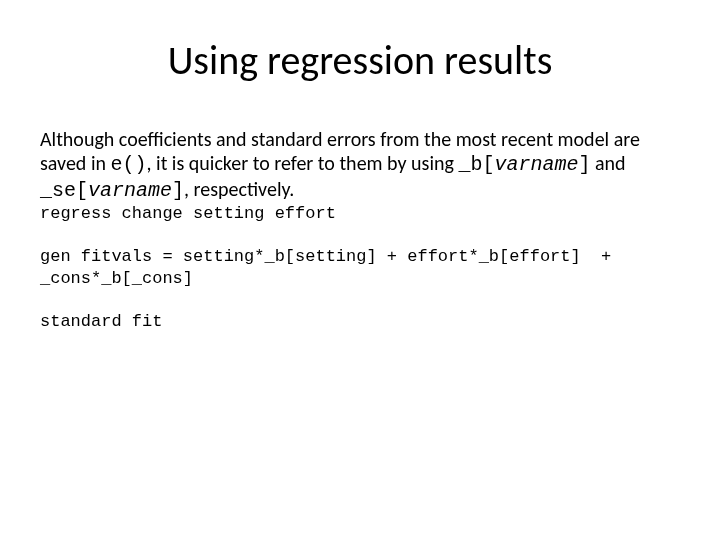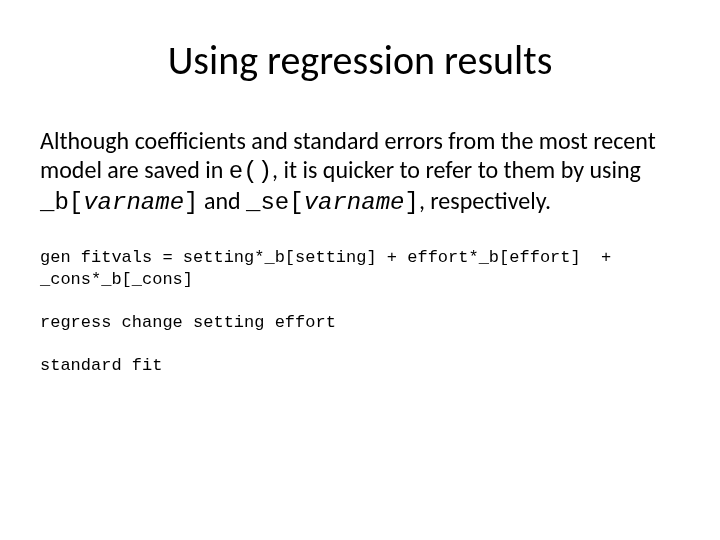--- a/index.html
+++ b/index.html
@@ -17,23 +17,22 @@
     height: 384px;
     padding: 28px 40px 20px 40px;
   }
   .title {
     font-size: 40px;
     text-align: center;
     margin: 8px 0 42px 0;
     font-weight: 400;
   }
   .body {
-    font-size: 24px;
+    font-size: 20px;
     line-height: 1.2;
-    margin-bottom: 30px;
   }
   .mono {
     font-family: "Courier New", Courier, monospace;
   }
   .ital { font-style: italic; }
   .codeblock {
     font-family: "Courier New", Courier, monospace;
     font-size: 17px;
     line-height: 1.25;
     white-space: pre-wrap;
@@ -43,16 +42,16 @@
 </head>
 <body>
 
 <div class="slide">
   <h1 class="title">Using regression results</h1>
 
   <div class="body">
     <span>Although coefficients and standard errors from the most recent model are saved in </span><span class="mono">e()</span><span>, it is quicker to refer to them by using </span><span class="mono">_b[</span><span class="mono ital">varname</span><span class="mono">]</span><span> and </span><span class="mono">_se[</span><span class="mono ital">varname</span><span class="mono">]</span><span>, respectively.</span>
   </div>
 
+  <div class="codeblock">regress change setting effort</div>
   <div class="codeblock">gen fitvals = setting*_b[setting] + effort*_b[effort]  + _cons*_b[_cons]</div>
-  <div class="codeblock">regress change setting effort</div>
   <div class="codeblock">standard fit</div>
 </div>
 
 </body></html>

